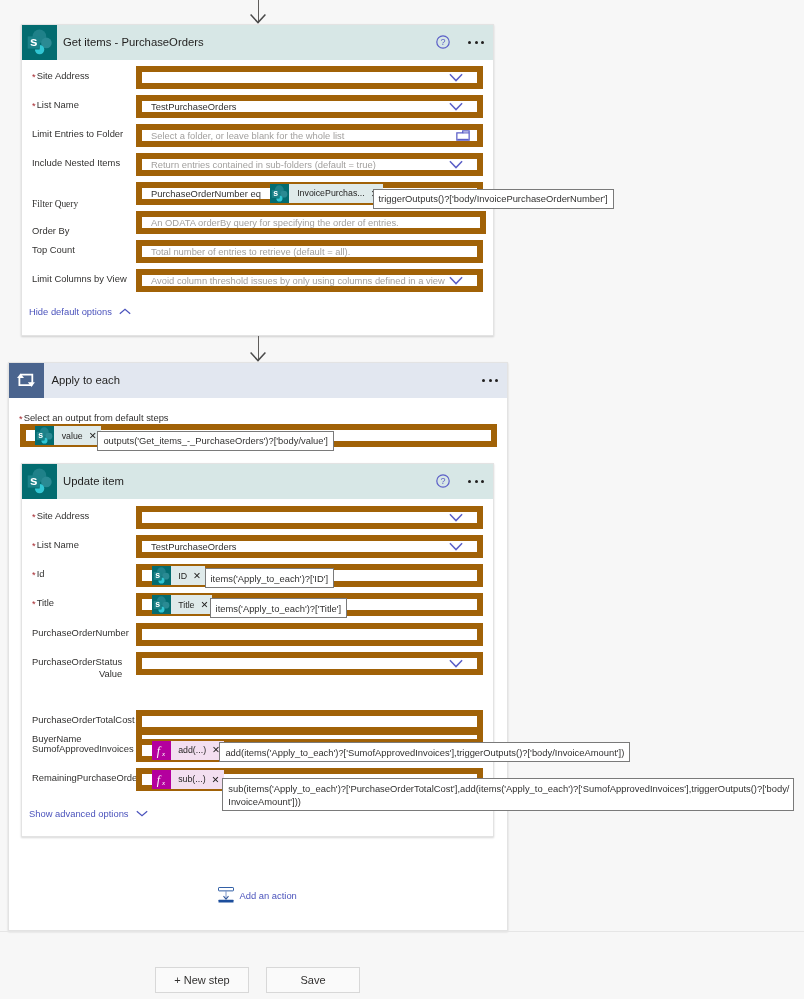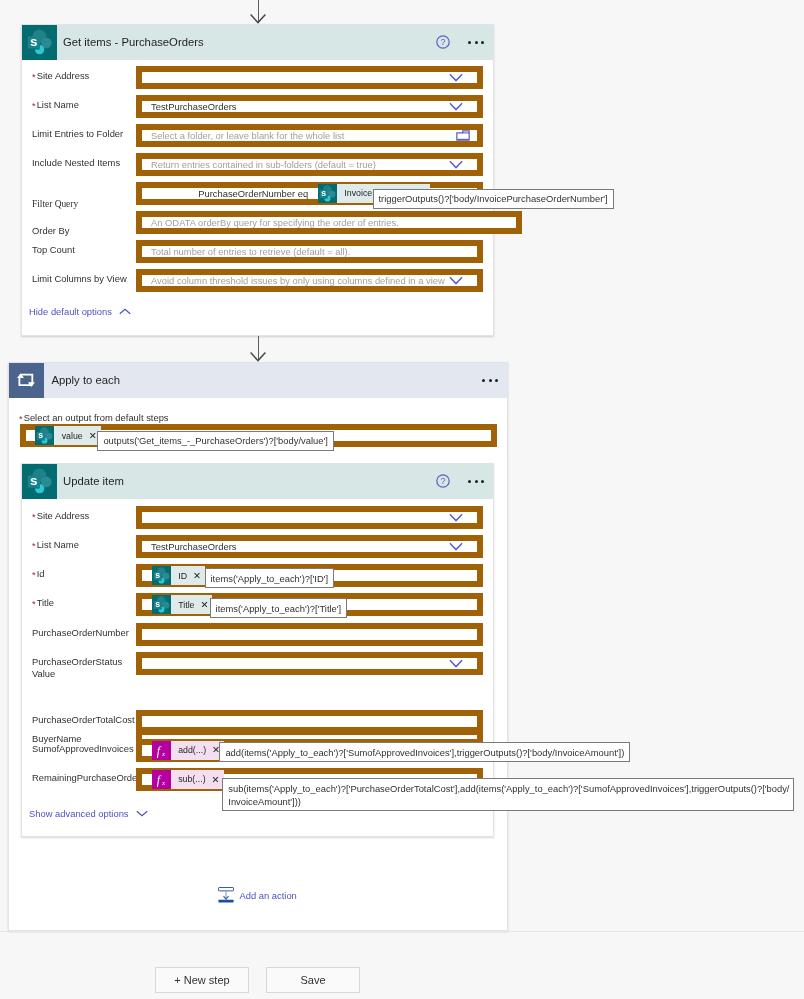--- a/index.html
+++ b/index.html
@@ -125,40 +125,40 @@
           <div class="flabel" style="left:10px;top:4px;"><span>Include Nested Items</span></div>
           <div class="finput" style="left:114px;width:347px;top:0;">
             <span class="fph">Return entries contained in sub-folders (default = true)</span>
             <svg class="chev" width="14" height="9" viewBox="0 0 14 9">
               <path d="M0.9 1.3 L7 7.6 L13.1 1.3" fill="none" stroke="#5b5fc7" stroke-width="1.5"></path>
             </svg>
           </div>
         </div>
         <div class="frow" style="top:156.8px;height:28.95px;">
           <div class="flabel" style="left:10px;top:16px;font-family:Liberation Serif, serif;"><span>Filter Query</span></div>
-          <div class="finput" style="left:114px;width:347px;top:0;justify-content:center;">
+          <div class="finput" style="left:114px;width:347px;top:0;">
             <span class="fval">PurchaseOrderNumber eq</span>
             <div class="pill">
               <span class="pico">
                 <svg width="17" height="17" viewBox="4.7 3.9 26 26">
    <circle cx="17.4" cy="11.2" r="6.8" fill="#1f8189"></circle>
    <circle cx="24.4" cy="17.9" r="5.3" fill="#2a8a93"></circle>
    <path d="M17.6 19.9 A4.7 4.7 0 1 1 12.9 24.6 L17.6 24.6 Z" fill="#31c6d3"></path>
    <rect x="5.7" y="11.4" width="12.2" height="12.2" fill="#1b8289"></rect>
    <text x="11.8" y="21.4" font-family="Liberation Sans, sans-serif" font-size="13.4" font-weight="bold" fill="#fff" text-anchor="middle">s</text>
                 </svg>
               </span>
               <span class="plabel">InvoicePurchas...</span>
               <span class="pclose">✕</span>
             </div>
           </div>
         </div>
         <div class="frow" style="top:185.75px;height:28.95px;">
           <div class="flabel" style="left:10px;top:14px;"><span>Order By</span></div>
-          <div class="finput" style="left:114px;width:386px;top:0;">
+          <div class="finput" style="left:114px;width:350px;top:0;">
             <span class="fph">An ODATA orderBy query for specifying the order of entries.</span>
           </div>
         </div>
         <div class="frow" style="top:214.7px;height:28.95px;">
           <div class="flabel" style="left:10px;top:4px;"><span>Top Count</span></div>
           <div class="finput" style="left:114px;width:347px;top:0;">
             <span class="fph">Total number of entries to retrieve (default = all).</span>
           </div>
         </div>
         <div class="frow" style="top:243.65px;height:28.95px;">
@@ -309,21 +309,21 @@
               </span>
               <span class="plabel">Title</span>
               <span class="pclose">✕</span>
             </div>
           </div>
         </div>
         <div class="frow" style="top:158.5px;height:29.05px;">
           <div class="flabel" style="left:10px;top:4px;"><span>PurchaseOrderNumber</span></div>
           <div class="finput" style="left:114px;width:347px;top:0;"></div>
         </div>
-        <div class="frow" style="top:187.55px;height:29.05px;">
+        <div class="frow" style="top:187.55px;height:29.05px;text-align:right;">
           <div class="flabel" style="left:10px;top:4px;"><span>PurchaseOrderStatus
 Value</span></div>
           <div class="finput" style="left:114px;width:347px;top:0;">
             <svg class="chev" width="14" height="9" viewBox="0 0 14 9">
               <path d="M0.9 1.3 L7 7.6 L13.1 1.3" fill="none" stroke="#5b5fc7" stroke-width="1.5"></path>
             </svg>
           </div>
         </div>
         <div class="frow" style="top:216.60000000000002px;height:29.05px;margin-top:48px;">
           <div class="flabel" style="left:10px;top:4px;"><span>BuyerName</span></div>

